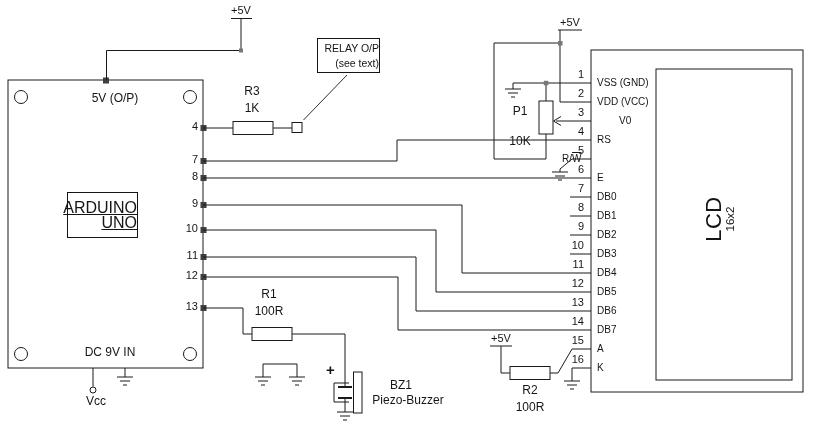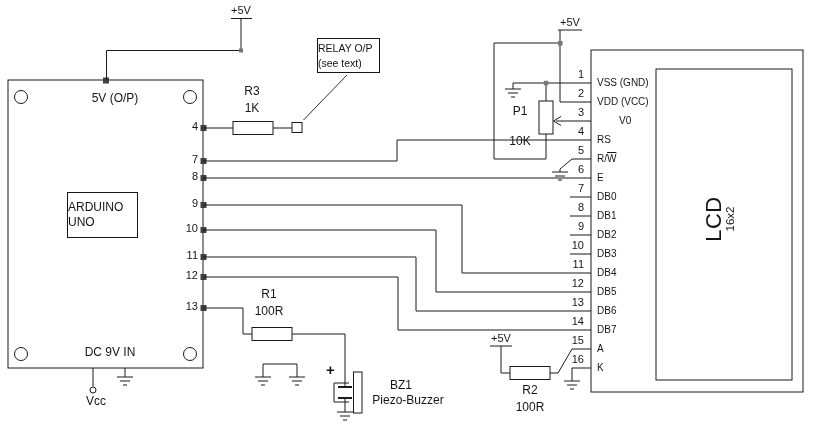--- a/index.html
+++ b/index.html
@@ -7,23 +7,23 @@
           font-family:"Liberation Sans",sans-serif;}
   svg.wires{position:absolute;left:0;top:0;}
   .lbl{position:absolute;color:#151515;white-space:nowrap;font-family:"Liberation Sans",sans-serif;}
   .ctr{text-align:center;}
   .fs11{font-size:11px;line-height:12px;}
   .fs12{font-size:12px;line-height:13px;}
   .num{font-size:11px;line-height:13px;text-align:right;}
   .pinlbl{font-size:10px;line-height:14px;}
   .ov{text-decoration:overline;}
   .obox{position:absolute;border:1px solid #151515;background:#fff;display:flex;
-        flex-direction:column;align-items:flex-start;justify-content:center;color:#151515;}
+        flex-direction:column;align-items:flex-end;justify-content:center;color:#151515;}
   .relaybox{left:317px;top:38px;width:61px;height:33px;font-size:10.5px;line-height:15px;}
-  .unobox{left:67px;top:192px;width:69px;height:44px;font-size:12px;line-height:15px;}
+  .unobox{left:67px;top:192px;width:69px;height:44px;font-size:16px;line-height:15px;text-decoration:underline;}
   .lcdlbl{position:absolute;left:684px;top:198px;width:70px;height:42px;display:flex;
           flex-direction:column;align-items:center;justify-content:center;
           transform:rotate(-90deg);color:#151515;}
   .lcdbig{font-size:22px;line-height:21px;letter-spacing:.5px;}
   .lcdsmall{font-size:11.5px;line-height:12px;}
   .plus{font-size:15px;font-weight:700;line-height:14px;}
 </style>
 </head>
 <body>
 
@@ -166,21 +166,21 @@
       <div class="lbl num" style="left:168px;top:300px;width:30px;">13</div>
       <div class="lbl num" style="left:552px;top:68px;width:32px;">1</div>
       <div class="lbl pinlbl" style="left:597px;top:76px;"><span>VSS (GND)</span></div>
       <div class="lbl num" style="left:552px;top:87px;width:32px;">2</div>
       <div class="lbl pinlbl" style="left:597px;top:95px;"><span>VDD (VCC)</span></div>
       <div class="lbl num" style="left:552px;top:106px;width:32px;">3</div>
       <div class="lbl pinlbl" style="left:619px;top:114px;"><span>V0</span></div>
       <div class="lbl num" style="left:552px;top:125px;width:32px;">4</div>
       <div class="lbl pinlbl" style="left:597px;top:133px;"><span>RS</span></div>
       <div class="lbl num" style="left:552px;top:144px;width:32px;">5</div>
-      <div class="lbl pinlbl" style="left:597px;top:152px;"><span>R/</span><span class="ov">W</span></div>
+      <div class="lbl pinlbl" style="left:562px;top:152px;"><span>R/</span><span class="ov">W</span></div>
       <div class="lbl num" style="left:552px;top:163px;width:32px;">6</div>
       <div class="lbl pinlbl" style="left:597px;top:171px;"><span>E</span></div>
       <div class="lbl num" style="left:552px;top:182px;width:32px;">7</div>
       <div class="lbl pinlbl" style="left:597px;top:190px;"><span>DB0</span></div>
       <div class="lbl num" style="left:552px;top:201px;width:32px;">8</div>
       <div class="lbl pinlbl" style="left:597px;top:209px;text-align:center;"><span>DB1</span></div>
       <div class="lbl num" style="left:552px;top:220px;width:32px;">9</div>
       <div class="lbl pinlbl" style="left:597px;top:228px;"><span>DB2</span></div>
       <div class="lbl num" style="left:552px;top:239px;width:32px;">10</div>
       <div class="lbl pinlbl" style="left:597px;top:247px;"><span>DB3</span></div>

